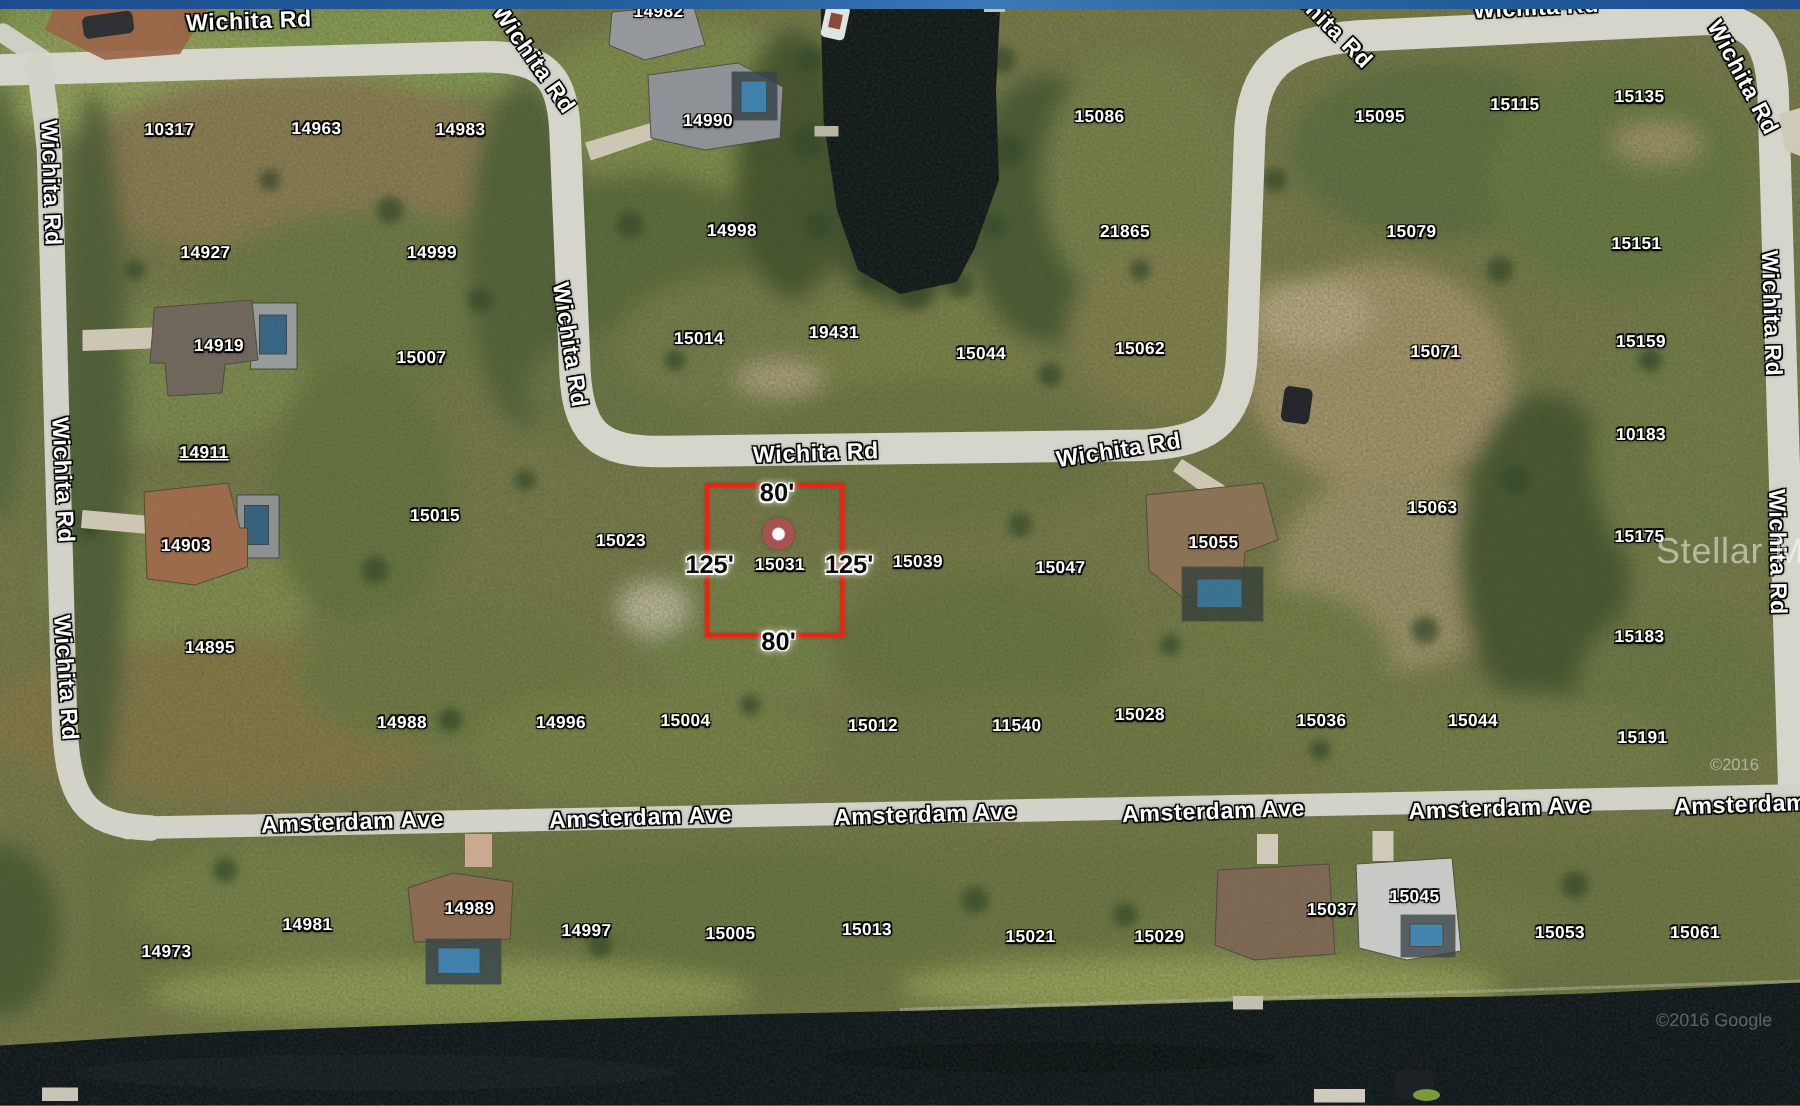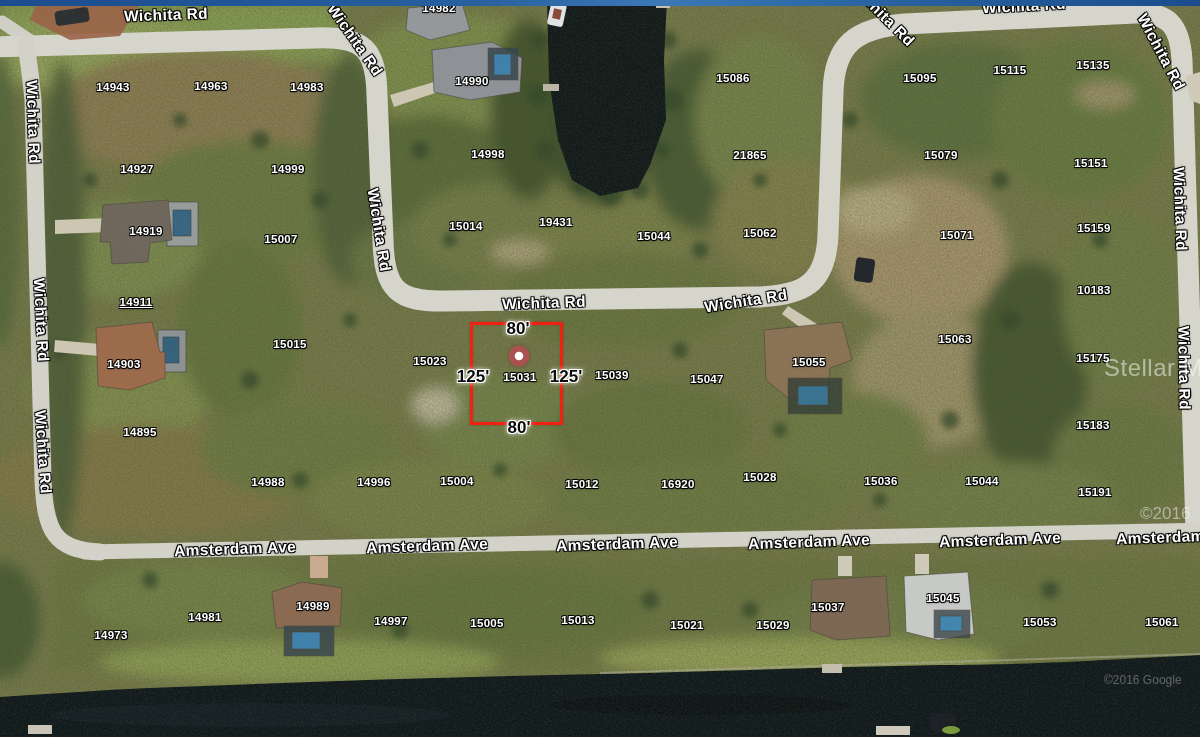--- a/index.html
+++ b/index.html
@@ -42,21 +42,21 @@
     box-shadow:0 0 2px rgba(120,0,0,.4), inset 0 0 2px rgba(120,0,0,.3);
   }
   #marker{
     position:absolute;width:21px;height:21px;border-radius:50%;
     transform:translate(-50%,-50%);
     background:radial-gradient(circle,#ffffff 0 25%,#a85252 32% 70%,rgba(150,70,70,.45) 78%,rgba(150,70,70,0) 100%);
     box-shadow:0 0 3px rgba(90,30,30,.5);
   }
   .wm{position:absolute;color:#fff;white-space:nowrap;}
   #wm-mls{left:1104px;top:354px;font-size:24px;font-weight:400;letter-spacing:.5px;opacity:.5;}
-  #wm-year{left:1140px;top:504px;font-size:17px;opacity:.45;}
+  #wm-year{left:1140px;top:504px;font-size:11px;opacity:.45;}
   #wm-google{left:1104px;top:673px;font-size:12px;opacity:.3;}
 </style>
 </head>
 <body>
 
 <div id="screen">
 
   <svg id="terrain" width="1200" height="737" viewBox="0 0 1200 737">
     <defs>
       <filter id="soft6" x="-30%" y="-30%" width="160%" height="160%">
@@ -270,21 +270,21 @@
       <span class="road-label" style="left: 1184px; top: 368px; transform: translate(-50%, -50%) rotate(89deg);">Wichita Rd</span>
       <span class="road-label" style="left: 235px; top: 549px; transform: translate(-50%, -50%) rotate(-2deg);">Amsterdam Ave</span>
       <span class="road-label" style="left: 427px; top: 546px; transform: translate(-50%, -50%) rotate(-2deg);">Amsterdam Ave</span>
       <span class="road-label" style="left: 617px; top: 544px; transform: translate(-50%, -50%) rotate(-2deg);">Amsterdam Ave</span>
       <span class="road-label" style="left: 809px; top: 542px; transform: translate(-50%, -50%) rotate(-2deg);">Amsterdam Ave</span>
       <span class="road-label" style="left: 1000px; top: 540px; transform: translate(-50%, -50%) rotate(-2deg);">Amsterdam Ave</span>
       <span class="road-label" style="left: 1177px; top: 537px; transform: translate(-50%, -50%) rotate(-2deg);">Amsterdam Ave</span>
     </div>
 
   <div id="labels-parcels" class="layer">
-      <span class="parcel-label" style="left: 113px; top: 87px; transform: translate(-50%, -50%);">14943</span>
+      <span class="parcel-label" style="left: 113px; top: 87px; transform: translate(-50%, -50%);">10317</span>
       <span class="parcel-label" style="left: 211px; top: 86px; transform: translate(-50%, -50%);">14963</span>
       <span class="parcel-label" style="left: 307px; top: 87px; transform: translate(-50%, -50%);">14983</span>
       <span class="parcel-label" style="left: 137px; top: 169px; transform: translate(-50%, -50%);">14927</span>
       <span class="parcel-label" style="left: 288px; top: 169px; transform: translate(-50%, -50%);">14999</span>
       <span class="parcel-label" style="left: 146px; top: 231px; transform: translate(-50%, -50%);">14919</span>
       <span class="parcel-label" style="left: 281px; top: 239px; transform: translate(-50%, -50%);">15007</span>
       <span class="parcel-label" style="left: 136px; top: 302px; transform: translate(-50%, -50%); text-decoration: underline;">14911</span>
       <span class="parcel-label" style="left: 290px; top: 344px; transform: translate(-50%, -50%);">15015</span>
       <span class="parcel-label" style="left: 124px; top: 364px; transform: translate(-50%, -50%);">14903</span>
       <span class="parcel-label" style="left: 140px; top: 432px; transform: translate(-50%, -50%);">14895</span>
@@ -298,49 +298,49 @@
       <span class="parcel-label" style="left: 750px; top: 155px; transform: translate(-50%, -50%);">21865</span>
       <span class="parcel-label" style="left: 733px; top: 78px; transform: translate(-50%, -50%);">15086</span>
       <span class="parcel-label" style="left: 920px; top: 78px; transform: translate(-50%, -50%);">15095</span>
       <span class="parcel-label" style="left: 1010px; top: 70px; transform: translate(-50%, -50%);">15115</span>
       <span class="parcel-label" style="left: 1093px; top: 65px; transform: translate(-50%, -50%);">15135</span>
       <span class="parcel-label" style="left: 941px; top: 155px; transform: translate(-50%, -50%);">15079</span>
       <span class="parcel-label" style="left: 1091px; top: 163px; transform: translate(-50%, -50%);">15151</span>
       <span class="parcel-label" style="left: 957px; top: 235px; transform: translate(-50%, -50%);">15071</span>
       <span class="parcel-label" style="left: 1094px; top: 228px; transform: translate(-50%, -50%);">15159</span>
       <span class="parcel-label" style="left: 1094px; top: 290px; transform: translate(-50%, -50%);">10183</span>
-      <span class="parcel-label" style="left: 430px; top: 361px; transform: translate(-50%, -50%);">15023</span>
+      <span class="parcel-label" style="left: 414px; top: 361px; transform: translate(-50%, -50%);">15023</span>
       <span class="parcel-label" style="left: 520px; top: 377px; transform: translate(-50%, -50%);">15031</span>
       <span class="parcel-label" style="left: 612px; top: 375px; transform: translate(-50%, -50%);">15039</span>
       <span class="parcel-label" style="left: 707px; top: 379px; transform: translate(-50%, -50%);">15047</span>
       <span class="parcel-label" style="left: 809px; top: 362px; transform: translate(-50%, -50%);">15055</span>
       <span class="parcel-label" style="left: 955px; top: 339px; transform: translate(-50%, -50%);">15063</span>
       <span class="parcel-label" style="left: 1093px; top: 358px; transform: translate(-50%, -50%);">15175</span>
       <span class="parcel-label" style="left: 1093px; top: 425px; transform: translate(-50%, -50%);">15183</span>
       <span class="parcel-label" style="left: 1095px; top: 492px; transform: translate(-50%, -50%);">15191</span>
       <span class="parcel-label" style="left: 268px; top: 482px; transform: translate(-50%, -50%);">14988</span>
       <span class="parcel-label" style="left: 374px; top: 482px; transform: translate(-50%, -50%);">14996</span>
       <span class="parcel-label" style="left: 457px; top: 481px; transform: translate(-50%, -50%);">15004</span>
       <span class="parcel-label" style="left: 582px; top: 484px; transform: translate(-50%, -50%);">15012</span>
-      <span class="parcel-label" style="left: 678px; top: 484px; transform: translate(-50%, -50%);">16920</span>
+      <span class="parcel-label" style="left: 678px; top: 484px; transform: translate(-50%, -50%);">11540</span>
       <span class="parcel-label" style="left: 760px; top: 477px; transform: translate(-50%, -50%);">15028</span>
       <span class="parcel-label" style="left: 881px; top: 481px; transform: translate(-50%, -50%);">15036</span>
       <span class="parcel-label" style="left: 982px; top: 481px; transform: translate(-50%, -50%);">15044</span>
       <span class="parcel-label" style="left: 111px; top: 635px; transform: translate(-50%, -50%);">14973</span>
       <span class="parcel-label" style="left: 205px; top: 617px; transform: translate(-50%, -50%);">14981</span>
       <span class="parcel-label" style="left: 313px; top: 606px; transform: translate(-50%, -50%);">14989</span>
       <span class="parcel-label" style="left: 391px; top: 621px; transform: translate(-50%, -50%);">14997</span>
       <span class="parcel-label" style="left: 487px; top: 623px; transform: translate(-50%, -50%);">15005</span>
       <span class="parcel-label" style="left: 578px; top: 620px; transform: translate(-50%, -50%);">15013</span>
       <span class="parcel-label" style="left: 687px; top: 625px; transform: translate(-50%, -50%); text-align: center;">15021</span>
       <span class="parcel-label" style="left: 773px; top: 625px; transform: translate(-50%, -50%);">15029</span>
-      <span class="parcel-label" style="left: 828px; top: 607px; transform: translate(-50%, -50%); text-align: right;">15037</span>
+      <span class="parcel-label" style="left: 888px; top: 607px; transform: translate(-50%, -50%); text-align: right;">15037</span>
       <span class="parcel-label" style="left: 943px; top: 598px; transform: translate(-50%, -50%);">15045</span>
       <span class="parcel-label" style="left: 1040px; top: 622px; transform: translate(-50%, -50%); text-align: center;">15053</span>
-      <span class="parcel-label" style="left: 1162px; top: 622px; transform: translate(-50%, -50%);">15061</span>
+      <span class="parcel-label" style="left: 1130px; top: 622px; transform: translate(-50%, -50%);">15061</span>
     </div>
 
   <div id="selected-overlay" class="layer">
     <div id="boundary" style="left: 470px; top: 322px; width: 93px; height: 103px; border-color: rgb(238, 33, 19);"></div>
     <div id="marker" style="left: 519px; top: 356px;"></div>
     <div id="dim-labels">
         <span class="dim-label" style="left: 518px; top: 329px; transform: translate(-50%, -50%);">80'</span>
         <span class="dim-label" style="left: 519px; top: 428px; transform: translate(-50%, -50%);">80'</span>
         <span class="dim-label" style="left: 473px; top: 377px; transform: translate(-50%, -50%);">125'</span>
         <span class="dim-label" style="left: 566px; top: 377px; transform: translate(-50%, -50%);">125'</span>

